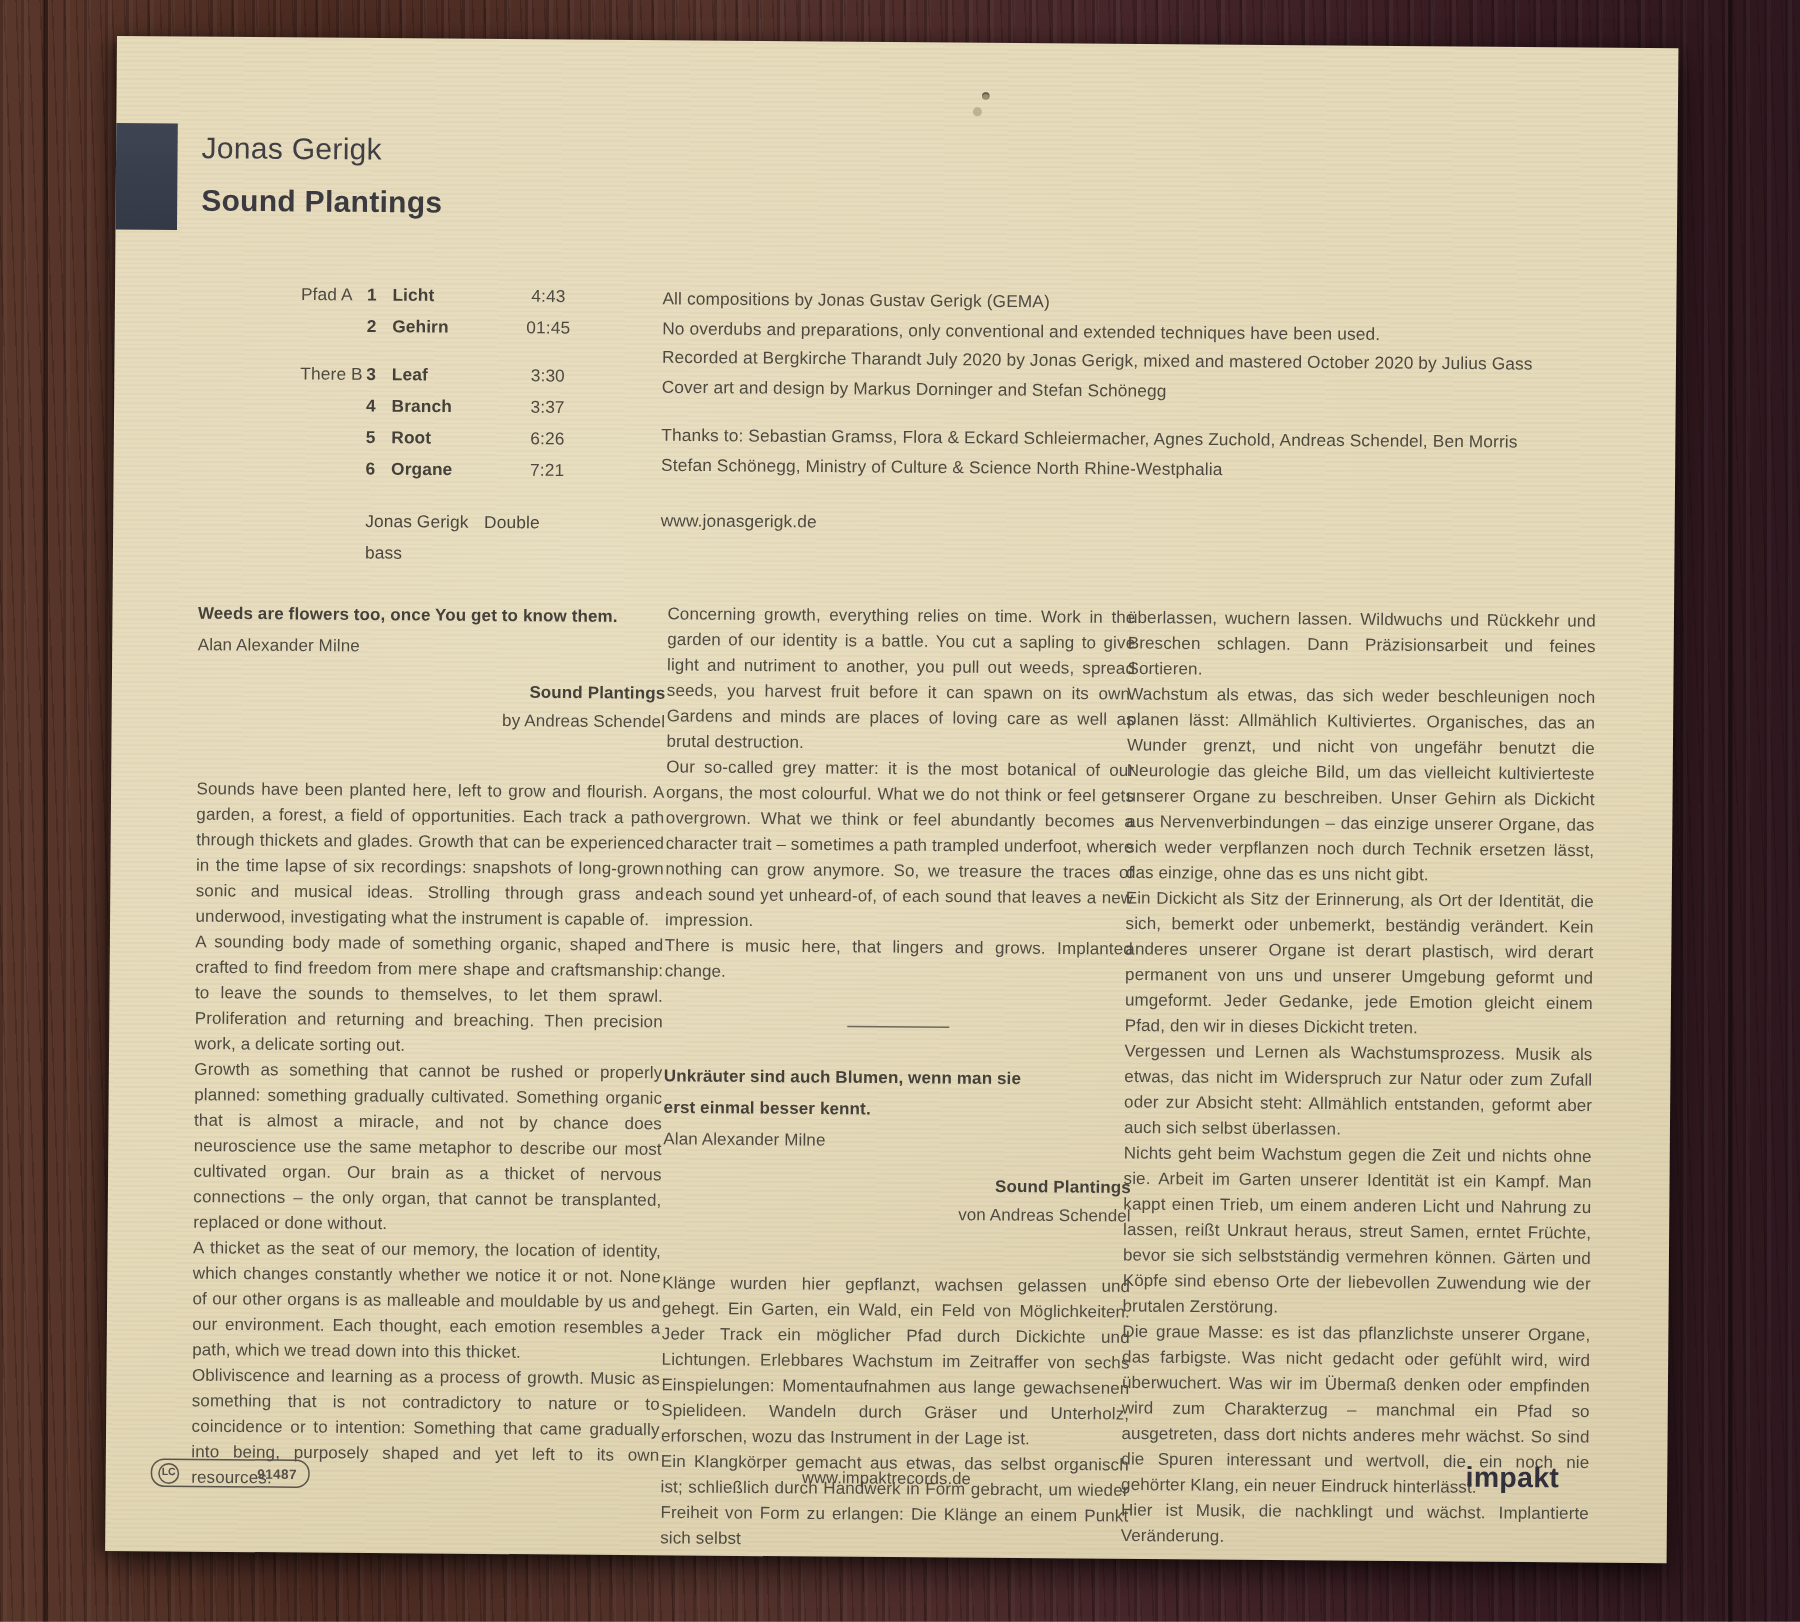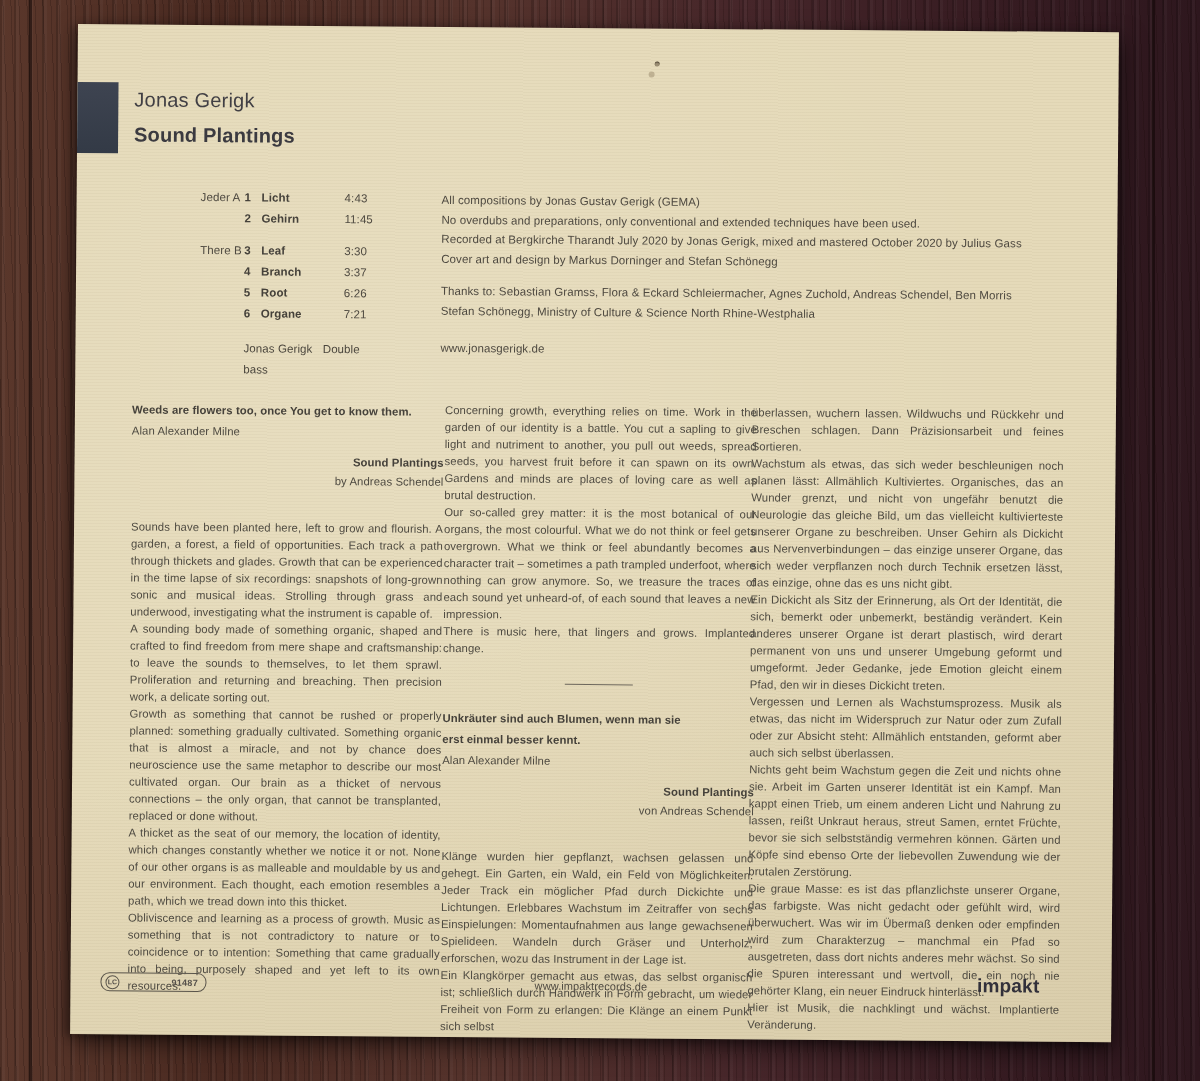--- a/index.html
+++ b/index.html
@@ -32,21 +32,21 @@
     background:linear-gradient(180deg,#3e4451,#333a46);}
 
   .artist{position:absolute;left:57px;top:64px;font-size:20px;letter-spacing:0.2px;color:#413f44;}
   .album{position:absolute;left:57px;top:99px;font-size:20px;font-weight:bold;letter-spacing:0.2px;color:#3b3a40;}
 
   .tracklist{position:absolute;left:124px;top:162px;width:186px;font-size:11.5px;letter-spacing:0.1px;}
   .track-row{display:flex;line-height:21px;}
   .t-side{width:44px;flex:none;color:#4e4940;}
   .t-num{width:17px;flex:none;font-weight:bold;color:#45413a;}
   .t-title{flex:1;font-weight:bold;color:#45413a;}
-  .t-time{width:42px;flex:none;text-align:left;color:#4e4940;}
+  .t-time{width:42px;flex:none;text-align:center;color:#4e4940;}
   .side-b-start{margin-top:11px;}
   .performer-row{margin-top:14px;margin-left:44px;line-height:21px;}
   .performer-row .p-name{display:inline-block;width:76px;}
 
   .credits{position:absolute;left:365px;top:164px;width:610px;font-size:11.5px;line-height:19.5px;letter-spacing:0.1px;color:#4e4940;}
   .credits .gap1{height:13px;}
   .credits .gap2{height:18px;}
 
   .col{position:absolute;top:375px;width:312px;font-size:11.3px;line-height:17px;
     text-align:justify;letter-spacing:0.1px;color:#4e4a41;}
@@ -84,30 +84,30 @@
 
   <div class="logo-square"></div>
   <div class="artist">Jonas Gerigk</div>
   <div class="album">Sound Plantings</div>
 
   <div class="pin-hole hole-1"></div>
   <div class="pin-hole hole-2"></div>
 
   <div class="tracklist">
     <div class="track-row">
-      <span class="t-side">Jeder A</span>
+      <span class="t-side">Pfad A</span>
       <span class="t-num">1</span>
       <span class="t-title">Licht</span>
       <span class="t-time">4:43</span>
     </div>
     <div class="track-row">
       <span class="t-side"></span>
       <span class="t-num">2</span>
       <span class="t-title">Gehirn</span>
-      <span class="t-time">11:45</span>
+      <span class="t-time">01:45</span>
     </div>
     <div class="track-row side-b-start">
       <span class="t-side">There B</span>
       <span class="t-num">3</span>
       <span class="t-title">Leaf</span>
       <span class="t-time">3:30</span>
     </div>
     <div class="track-row">
       <span class="t-side"></span>
       <span class="t-num">4</span>

